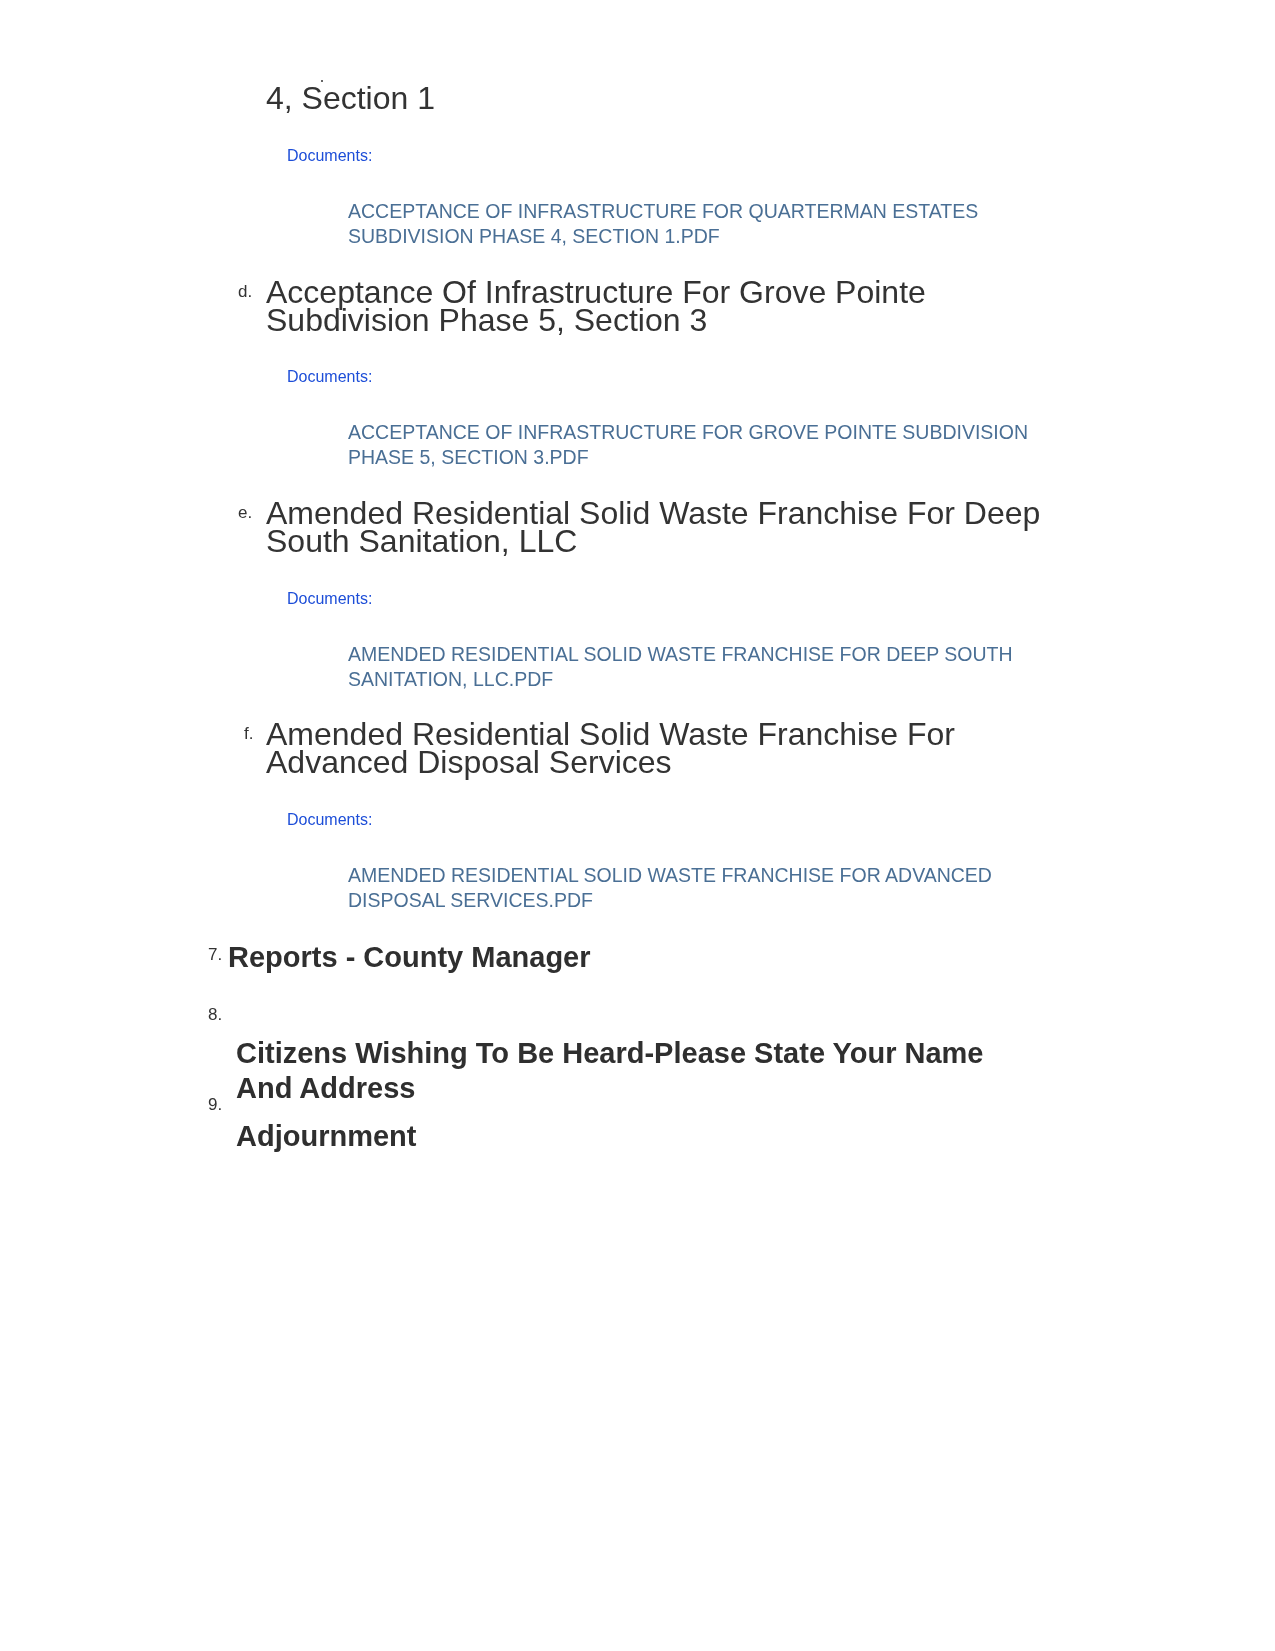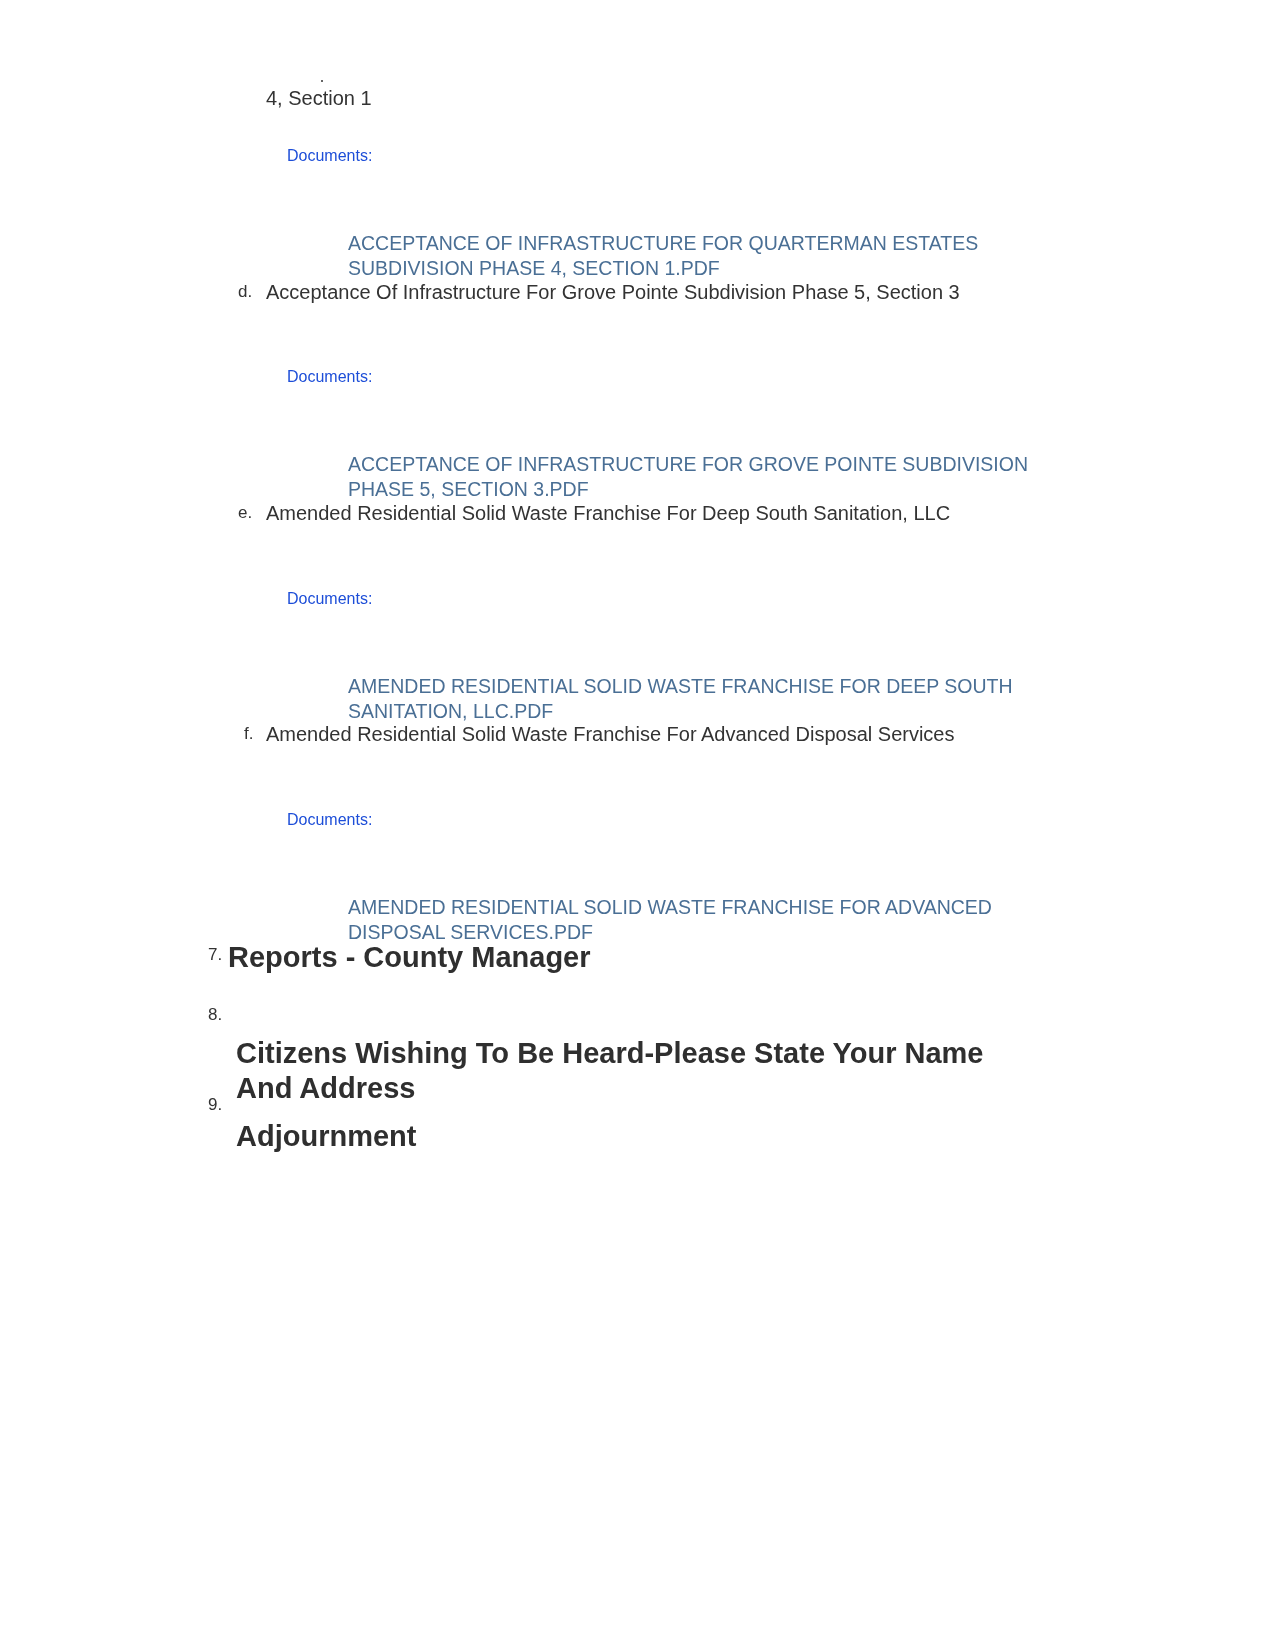--- a/index.html
+++ b/index.html
@@ -2,25 +2,25 @@
 <html><head>
 <meta charset="utf-8">
 <style>
   html, body { margin: 0; padding: 0; background: #ffffff; }
   body {
     width: 1275px; height: 1651px; position: relative; overflow: hidden;
     font-family: "Liberation Sans", sans-serif; color: #333333;
   }
   .abs { position: absolute; }
   .sub-marker { font-size: 17px; color: #333; }
-  .sub-title { font-size: 20px; line-height: 28px; color: #333; width: 780px; }
+  .sub-title { font-size: 32px; line-height: 28px; color: #333; width: 780px; }
   .docs-label { font-size: 16px; color: #1d4ed8; }
   .doc-link {
     font-size: 19.5px; line-height: 25px; color: #4a6f95; text-decoration: none;
-    width: 720px; display: block; margin-top: 32px;
+    width: 720px; display: block;
   }
   .main-marker { font-size: 17px; color: #333; }
   .main-title { font-size: 29px; line-height: 35px; font-weight: bold; color: #2f2f2f; width: 800px; }
   .dot { width: 2px; height: 2px; background: #333; border-radius: 1px; }
 </style>
 </head>
 <body>
 
 <div class="abs dot" style="left:321px; top:80px;"></div>
 <div class="abs sub-title" style="left:266px; top:84px;">4, Section 1</div>

